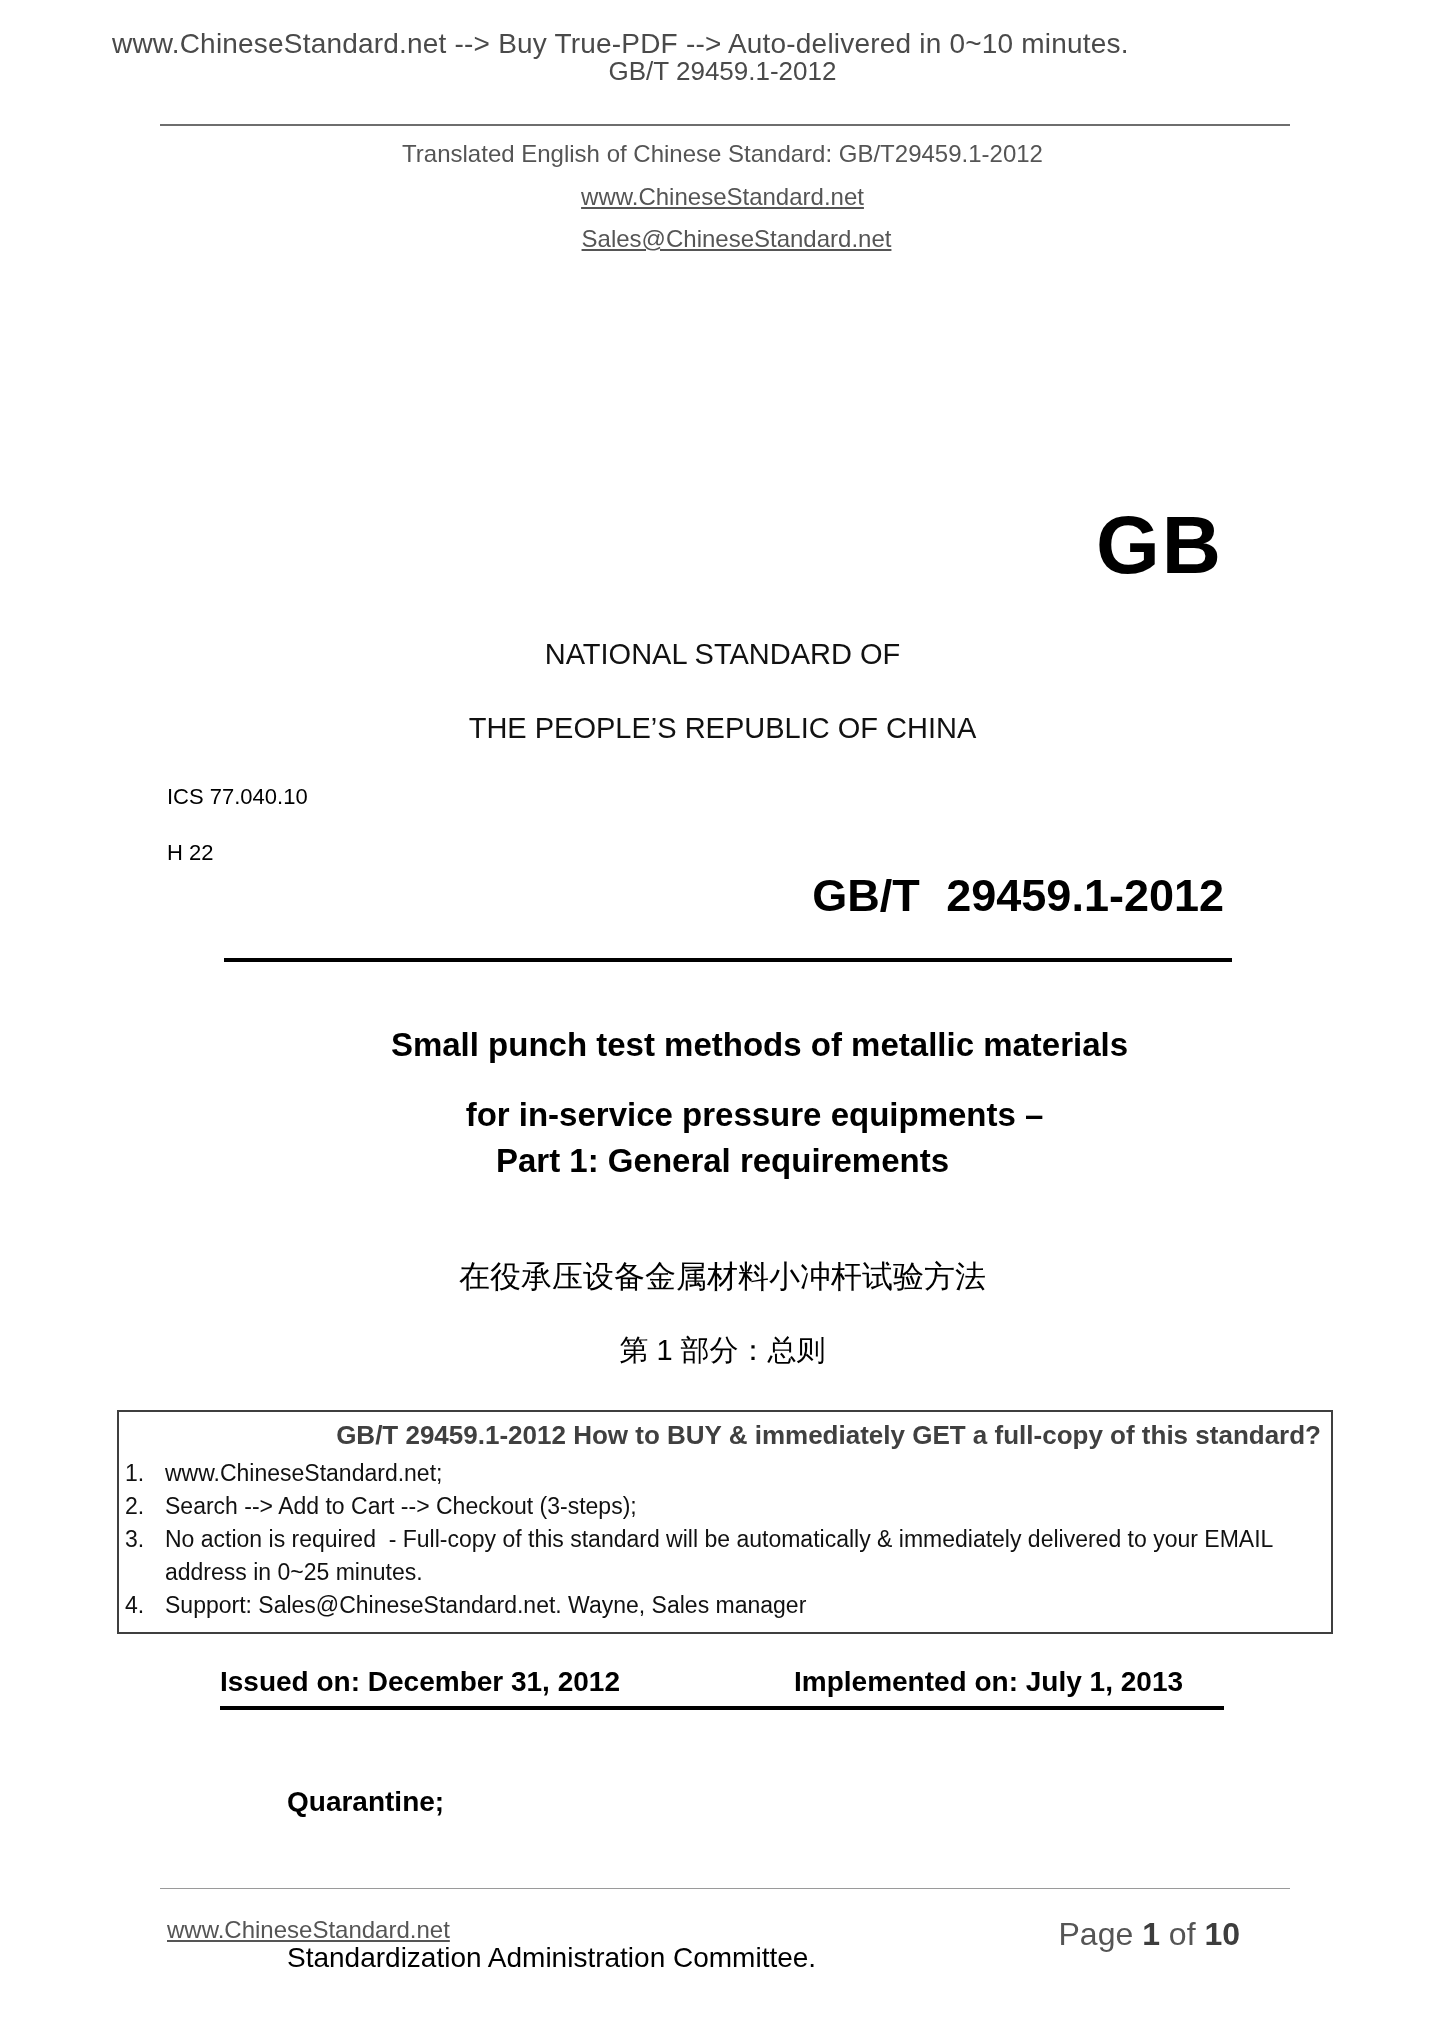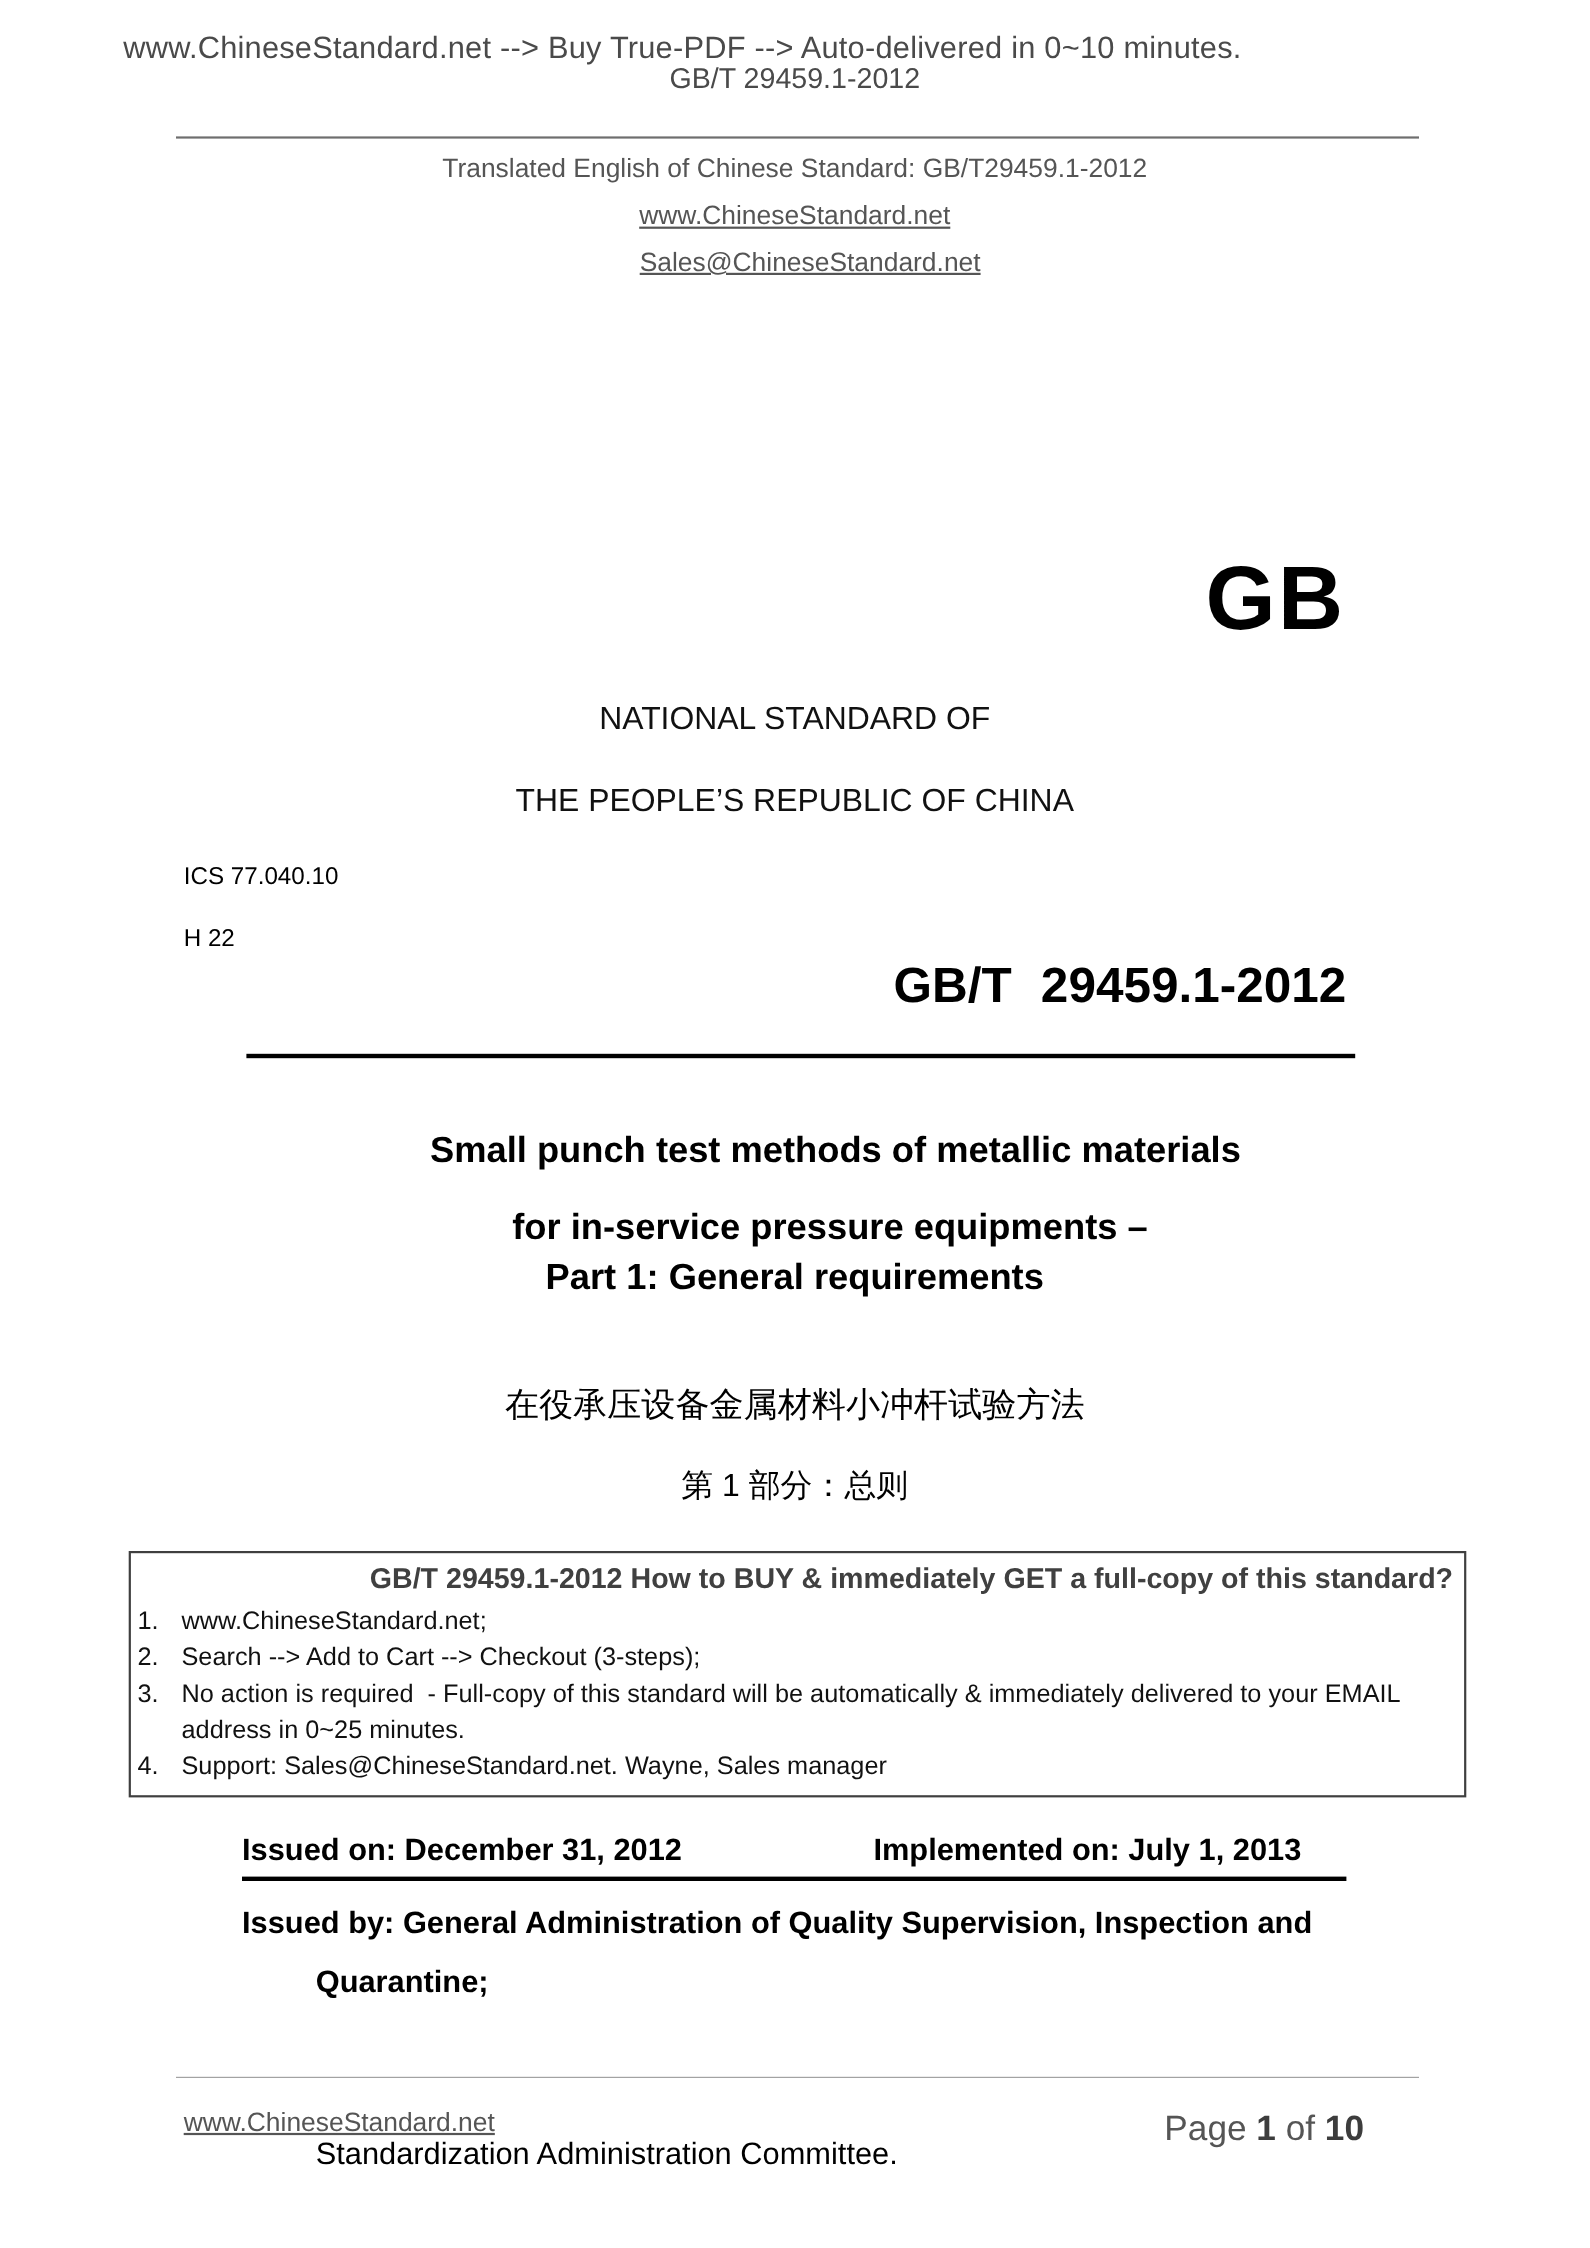--- a/index.html
+++ b/index.html
@@ -123,21 +123,20 @@
     <div class="buy-item">
       <span class="buy-num">4.</span>
       <span class="buy-text">Support: Sales@ChineseStandard.net. Wayne, Sales manager</span>
     </div>
   </div>
 
   <div class="date-issued">Issued on: December 31, 2012</div>
   <div class="date-implemented">Implemented on: July 1, 2013</div>
   <div class="rule-thick2"></div>
 
-  <div class="issuer1">Issued by: General Administration of Quality Supervision, Inspection and</div>
   <div class="issuer2">Quarantine;</div>
   <div class="issuer3">Standardization Administration Committee.</div>
 
   <div class="ftr-rule"></div>
   <div class="ftr-site"><span class="glink">www.ChineseStandard.net</span></div>
   <div class="ftr-page"><span>Page</span>&nbsp;<b>1</b>&nbsp;<span>of</span>&nbsp;<b>10</b></div>
 
 </div>
 
 </body></html>

